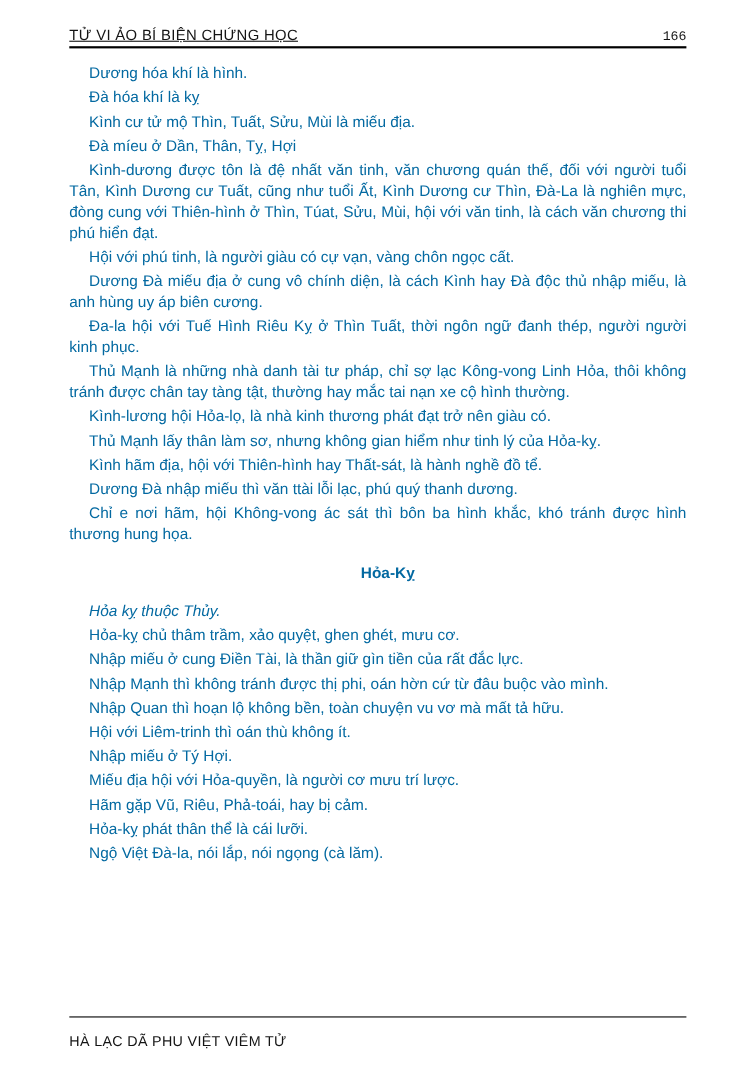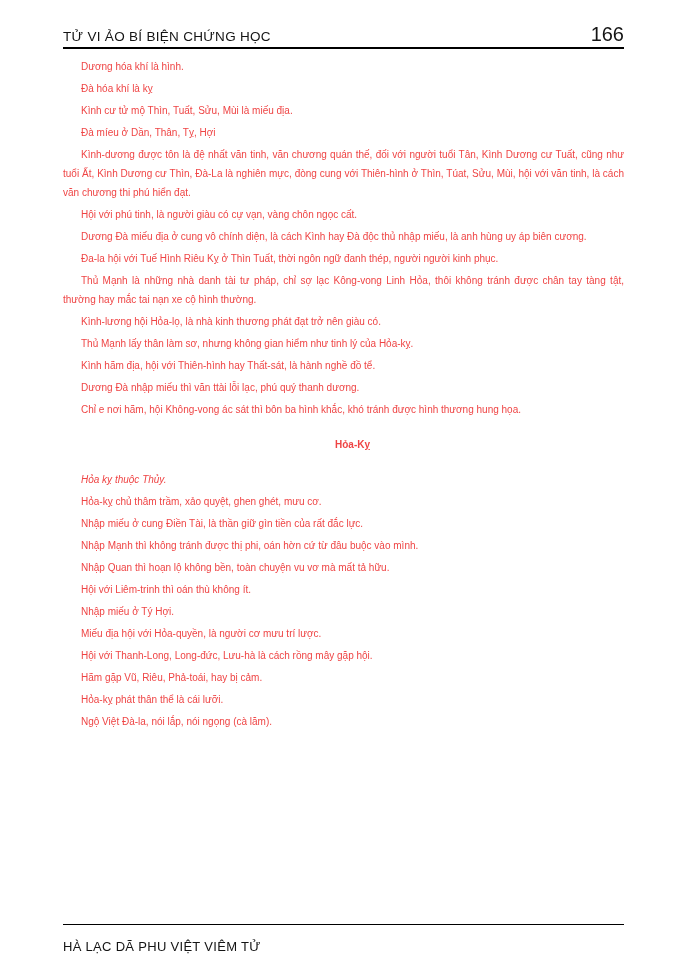--- a/index.html
+++ b/index.html
@@ -21,40 +21,41 @@
     display: flex;
     justify-content: space-between;
     align-items: flex-end;
     border-bottom: 2px solid #000000;
     padding-bottom: 3px;
   }
   .header-title {
     font-size: 13.5px;
     letter-spacing: 0.3px;
     color: #141414;
+    text-decoration: underline;
   }
   .page-number {
-    font-family: Liberation Sans, sans-serif;
-    font-size: 20px;
+    font-family: Liberation Mono, monospace;
+    font-size: 12px;
     color: #141414;
     line-height: 1;
   }
   .body-text {
     position: absolute;
     top: 54px;
     left: 63px;
     width: 561px;
   }
   .body-text p {
-    font-size: 10px;
+    font-size: 14px;
     line-height: 19px;
     margin: 3px 0;
     text-indent: 18px;
     text-align: justify;
-    color: #ef4444;
+    color: #0369a1;
   }
   .body-text p.heading {
     font-weight: bold;
     margin-top: 16px;
     text-align: center;
   }
   .body-text p.italic {
     font-style: italic;
     text-align: left;
     margin-top: 16px;
@@ -98,21 +99,20 @@
       <p class="para">Chỉ e nơi hãm, hội Không-vong ác sát thì bôn ba hình khắc, khó tránh được hình thương hung họa.</p>
       <p class="heading">Hỏa-Kỵ</p>
       <p class="italic">Hỏa kỵ thuộc Thủy.</p>
       <p class="para">Hỏa-kỵ chủ thâm trầm, xảo quyệt, ghen ghét, mưu cơ.</p>
       <p class="para">Nhập miếu ở cung Điền Tài, là thần giữ gìn tiền của rất đắc lực.</p>
       <p class="para">Nhập Mạnh thì không tránh được thị phi, oán hờn cứ từ đâu buộc vào mình.</p>
       <p class="para">Nhập Quan thì hoạn lộ không bền, toàn chuyện vu vơ mà mất tả hữu.</p>
       <p class="para">Hội với Liêm-trinh thì oán thù không ít.</p>
       <p class="para">Nhập miếu ở Tý Hợi.</p>
       <p class="para">Miếu địa hội với Hỏa-quyền, là người cơ mưu trí lược.</p>
-      <p class="para">Hội với Thanh-Long, Long-đức, Lưu-hà là cách rồng mây gặp hội.</p>
       <p class="para">Hãm gặp Vũ, Riêu, Phả-toái, hay bị cảm.</p>
       <p class="para">Hỏa-kỵ phát thân thể là cái lưỡi.</p>
       <p class="para">Ngộ Việt Đà-la, nói lắp, nói ngọng (cà lăm).</p>
     </div>
 
   <div class="footer">
     <span>HÀ LẠC DÃ PHU VIỆT VIÊM TỬ</span>
   </div>
 
 </div>

